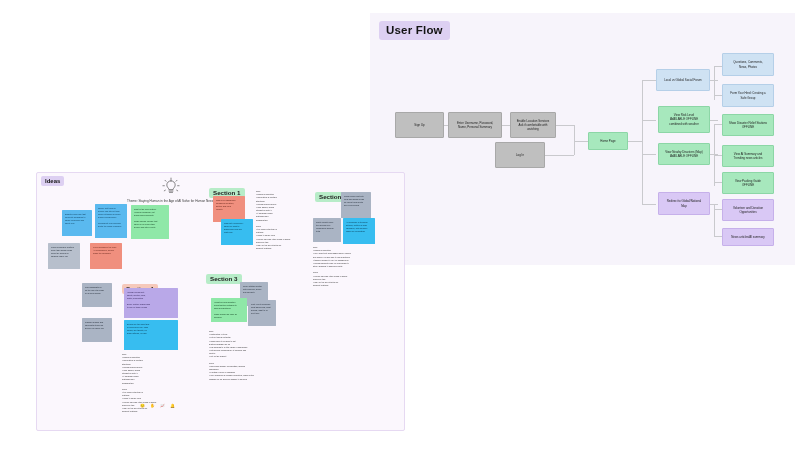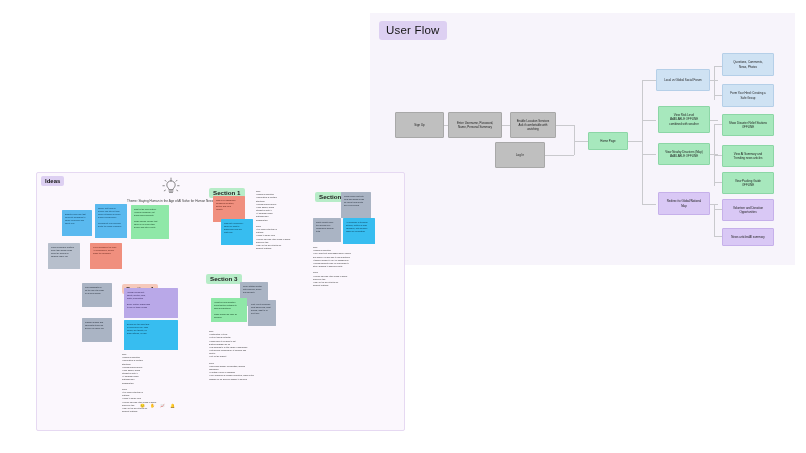--- a/index.html
+++ b/index.html
@@ -14,21 +14,21 @@
   .canvas{position:absolute;inset:0;}
 
   
   #userflow-frame{
     position:absolute;left:370px;top:13px;width:425px;height:252px;
     background:#f7f4fb;
   }
   #userflow-title{
     position:absolute;left:379px;top:21px;
     background:#ddd0f2;color:#141414;
-    font-size:11.5px;font-weight:normal;letter-spacing:.2px;
+    font-size:11.5px;font-weight:bold;letter-spacing:.2px;
     padding:3px 7px 4px 7px;border-radius:3px;
     white-space:nowrap;
   }
 
   .node{
     position:absolute;
     box-sizing:border-box;
     display:flex;align-items:center;justify-content:center;
     text-align:center;
     color:#1d1d1d;

